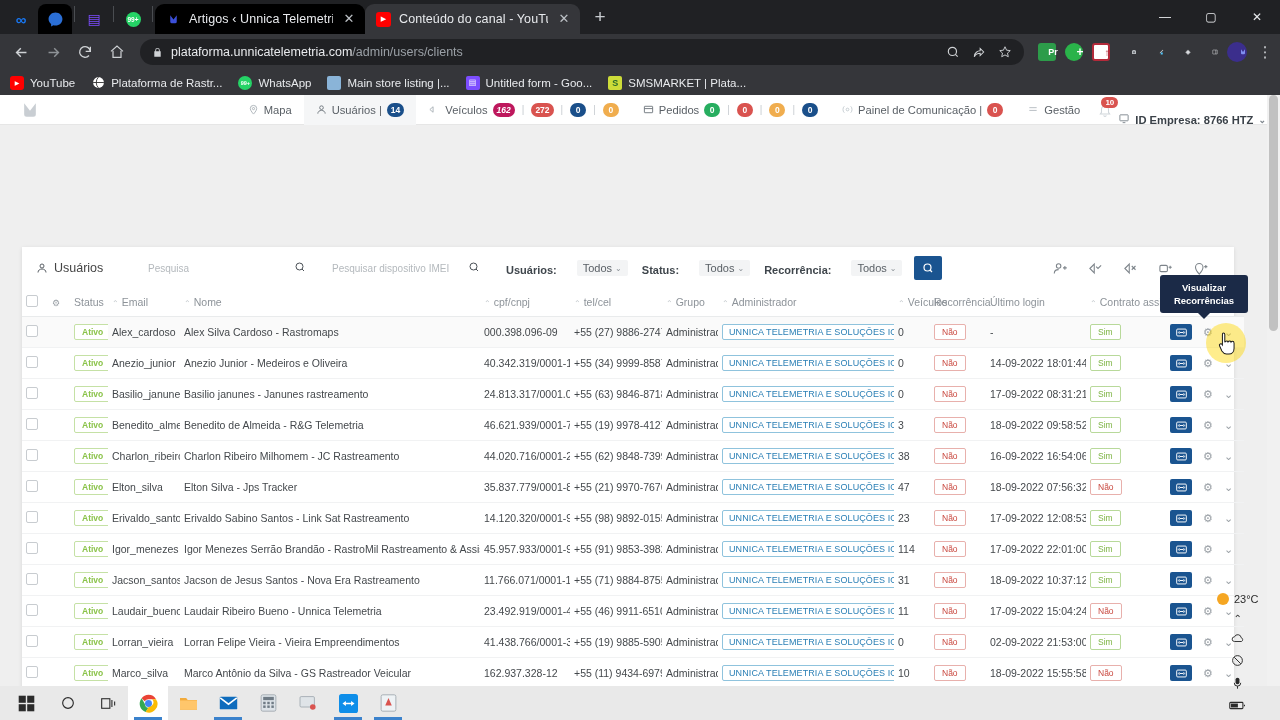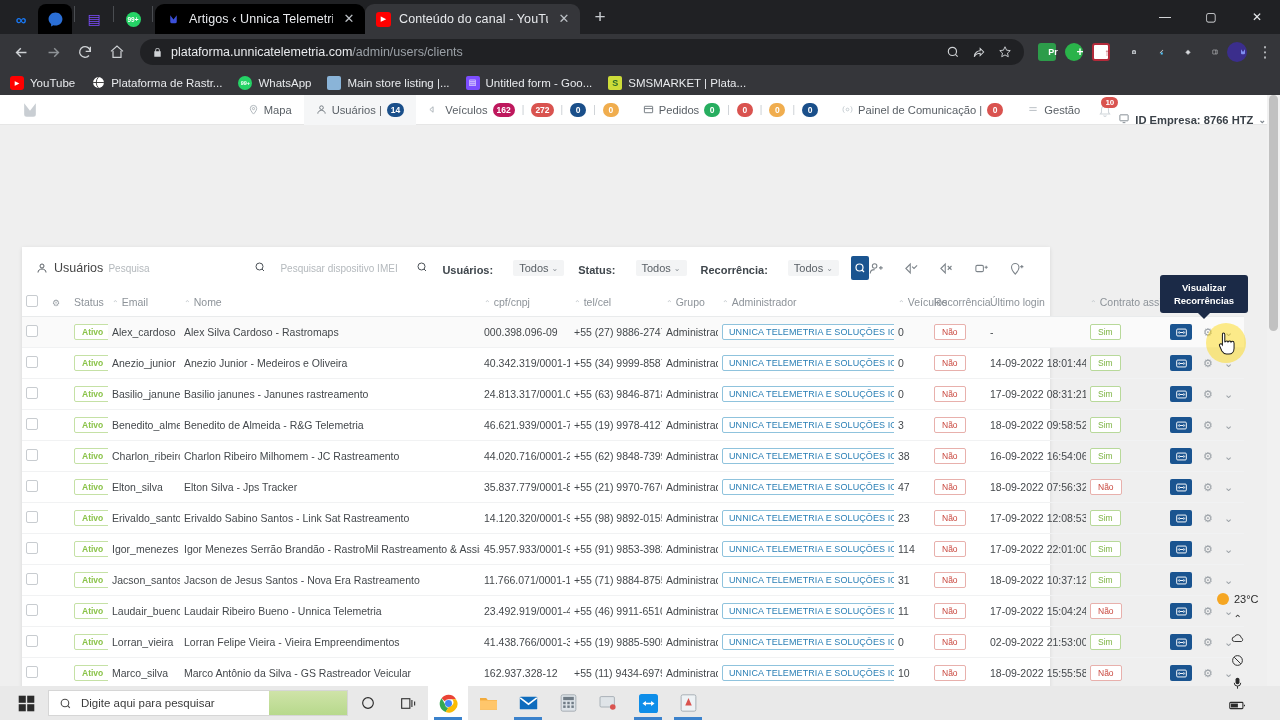--- a/index.html
+++ b/index.html
@@ -72,21 +72,21 @@
     min-width:16px; height:14px; border-radius:8px; color:#fff; font-size:8.5px; font-weight:bold;
     display:inline-flex; align-items:center; justify-content:center; padding:0 4px;
   }
   .sep { color:#c7ccd1; margin:0 2px; font-size:10px;}
   .bell { position:relative; width:26px; height:30px; display:flex; align-items:center; justify-content:center;}
   .bell .bdg { position:absolute; top:2px; right:0px; background:#d9534f; color:#fff; border-radius:9px; font-size:8px; font-weight:bold; padding:1px 4px; line-height:9px;}
   .company { display:flex; align-items:center; gap:5px; font-size:11.2px; font-weight:bold; color:#3a4148; padding-right:4px;margin-top:20px;}
 
   
   .card {
-    position:absolute; left:22px; top:152px; width:1028px; height:452px; background:#fff;
+    position:absolute; left:22px; top:152px; width:1212px; height:452px; background:#fff;
     box-shadow:0 1px 4px rgba(0,0,0,.10);
   }
   .cardbar { height:42px; display:flex; align-items:center; padding:0 14px; gap:0; position:relative;}
   .cardtitle { display:flex; align-items:center; gap:6px; font-size:12.5px; color:#444; width:112px; }
   .srchwrap { display:flex; align-items:center; gap:6px; }
   .srchinput {
     border:none; outline:none; font-size:10px; color:#9aa0a6; font-family:inherit;
     background:transparent; padding:0;
   }
   .srchinput::placeholder { color:#b4b9bd; }
@@ -360,21 +360,21 @@
           <span class="badge" style="background:#1a4f8a;">14</span>
         </span>
 
         <span class="navitem">
           <span class="nico">
             <svg width="12" height="11" viewBox="0 0 24 24" fill="none" stroke="#a8b0b6" stroke-width="2">
                 <path d="M3 12l7-6v12z"></path>
               </svg>
           </span>
           <span>Veículos</span>
-          <span class="badge" style="background:#be185d;">162</span>
+          <span class="badge" style="background:#be185d;font-style:italic;">162</span>
           <span class="sep">|</span>
           <span class="badge" style="background:#d9534f;">272</span>
           <span class="sep">|</span>
           <span class="badge" style="background:#1a4f8a;">0</span>
           <span class="sep">|</span>
           <span class="badge" style="background:#f0ad4e;">0</span>
         </span>
 
         <span class="navitem">
           <span class="nico">
@@ -913,28 +913,20 @@
 
 <div id="taskbar">
   <span class="startbtn">
     <svg width="17" height="17" viewBox="0 0 24 24" fill="#2b2b2b">
         <rect x="1" y="1" width="10" height="10"></rect>
         <rect x="13" y="1" width="10" height="10"></rect>
         <rect x="1" y="13" width="10" height="10"></rect>
         <rect x="13" y="13" width="10" height="10"></rect>
       </svg>
   </span>
-  <div class="tbsearch">
-    <svg width="13" height="13" viewBox="0 0 24 24" fill="none" stroke="#4a4a4a" stroke-width="2">
-        <circle cx="11" cy="11" r="7"></circle>
-        <path d="M20 20l-4-4"></path>
-      </svg>
-    <span>Digite aqui para pesquisar</span>
-    <span class="deco"></span>
-  </div>
   <span class="tbico">
     <svg width="16" height="16" viewBox="0 0 24 24" fill="none" stroke="#2b2b2b" stroke-width="1.7">
         <circle cx="12" cy="12" r="8"></circle>
       </svg>
   </span>
   <span class="tbico">
     <svg width="17" height="15" viewBox="0 0 24 22" fill="none" stroke="#2b2b2b" stroke-width="1.6">
         <rect x="2" y="4" width="12" height="14"></rect>
         <path d="M17 6v10M21 8v6"></path>
       </svg>

